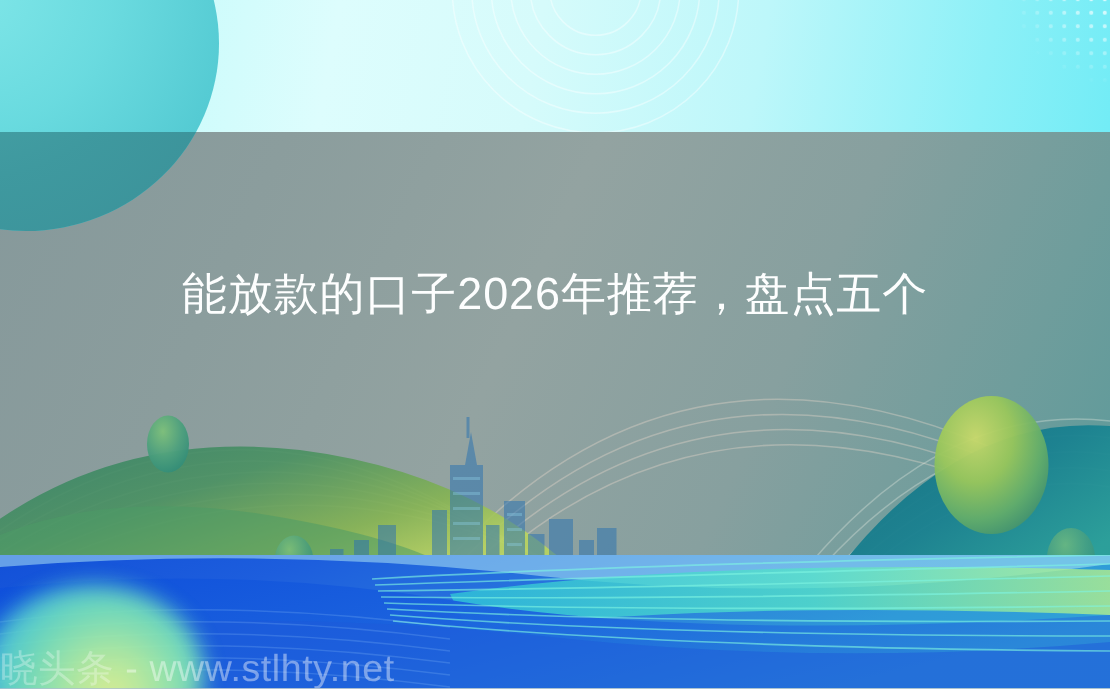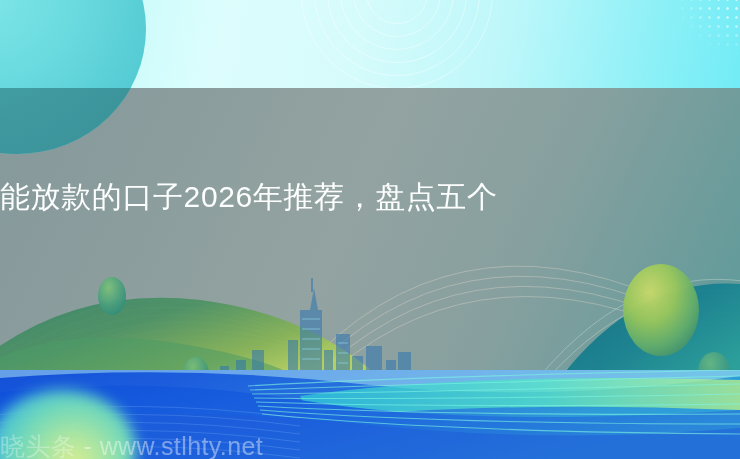--- a/index.html
+++ b/index.html
@@ -124,20 +124,21 @@
         rgba(60,160,215,.55) 88%, rgba(40,110,215,0) 100%);
     filter: blur(7px);
     opacity: .95;
   }
 
   
   .title-wrap {
     position: absolute;
     left: 0; top: 176px;
     width: 740px;
+    text-align: center;
     z-index: 40;
   }
   .title-line {
     display: block;
     color: #fdfefe;
     font-size: 30px;
     line-height: 41px;
     letter-spacing: .6px;
     font-weight: 400;
     white-space: nowrap;

